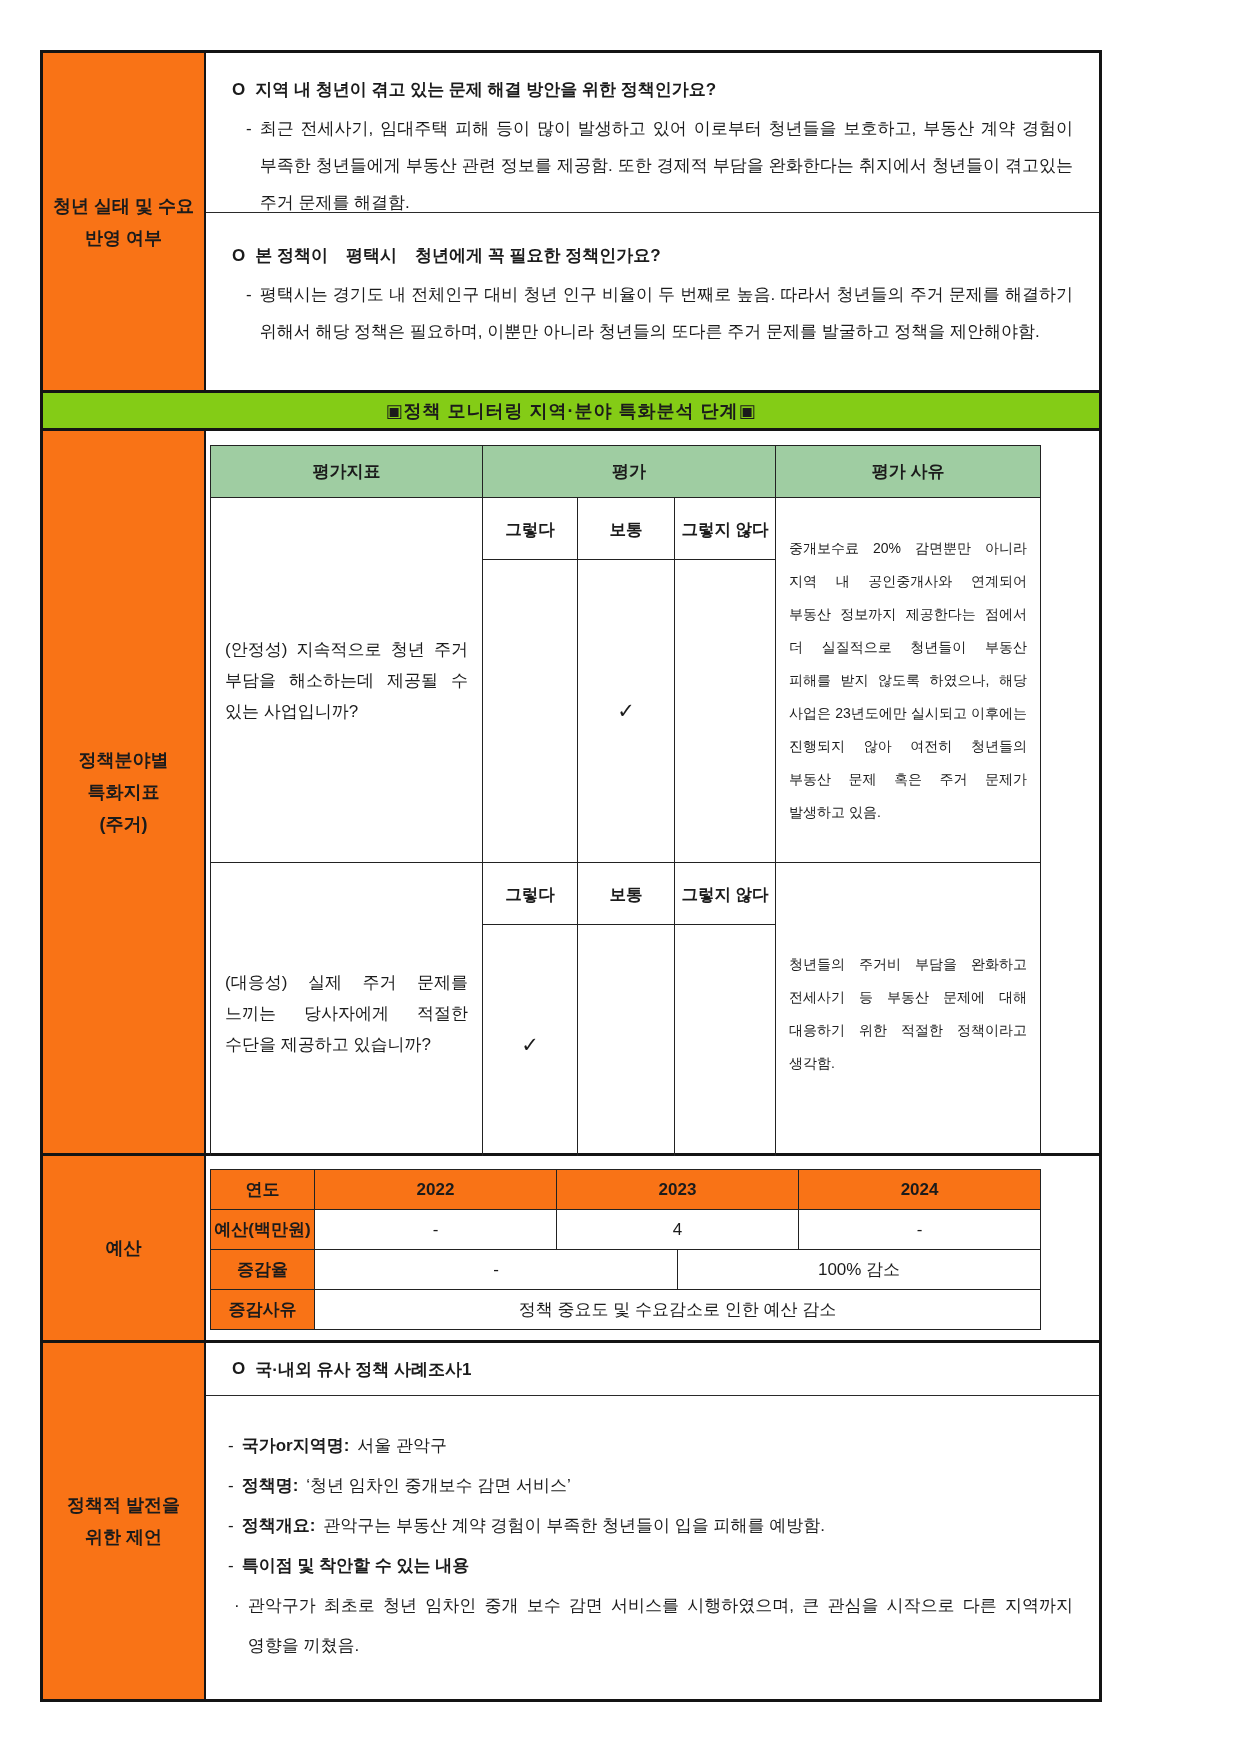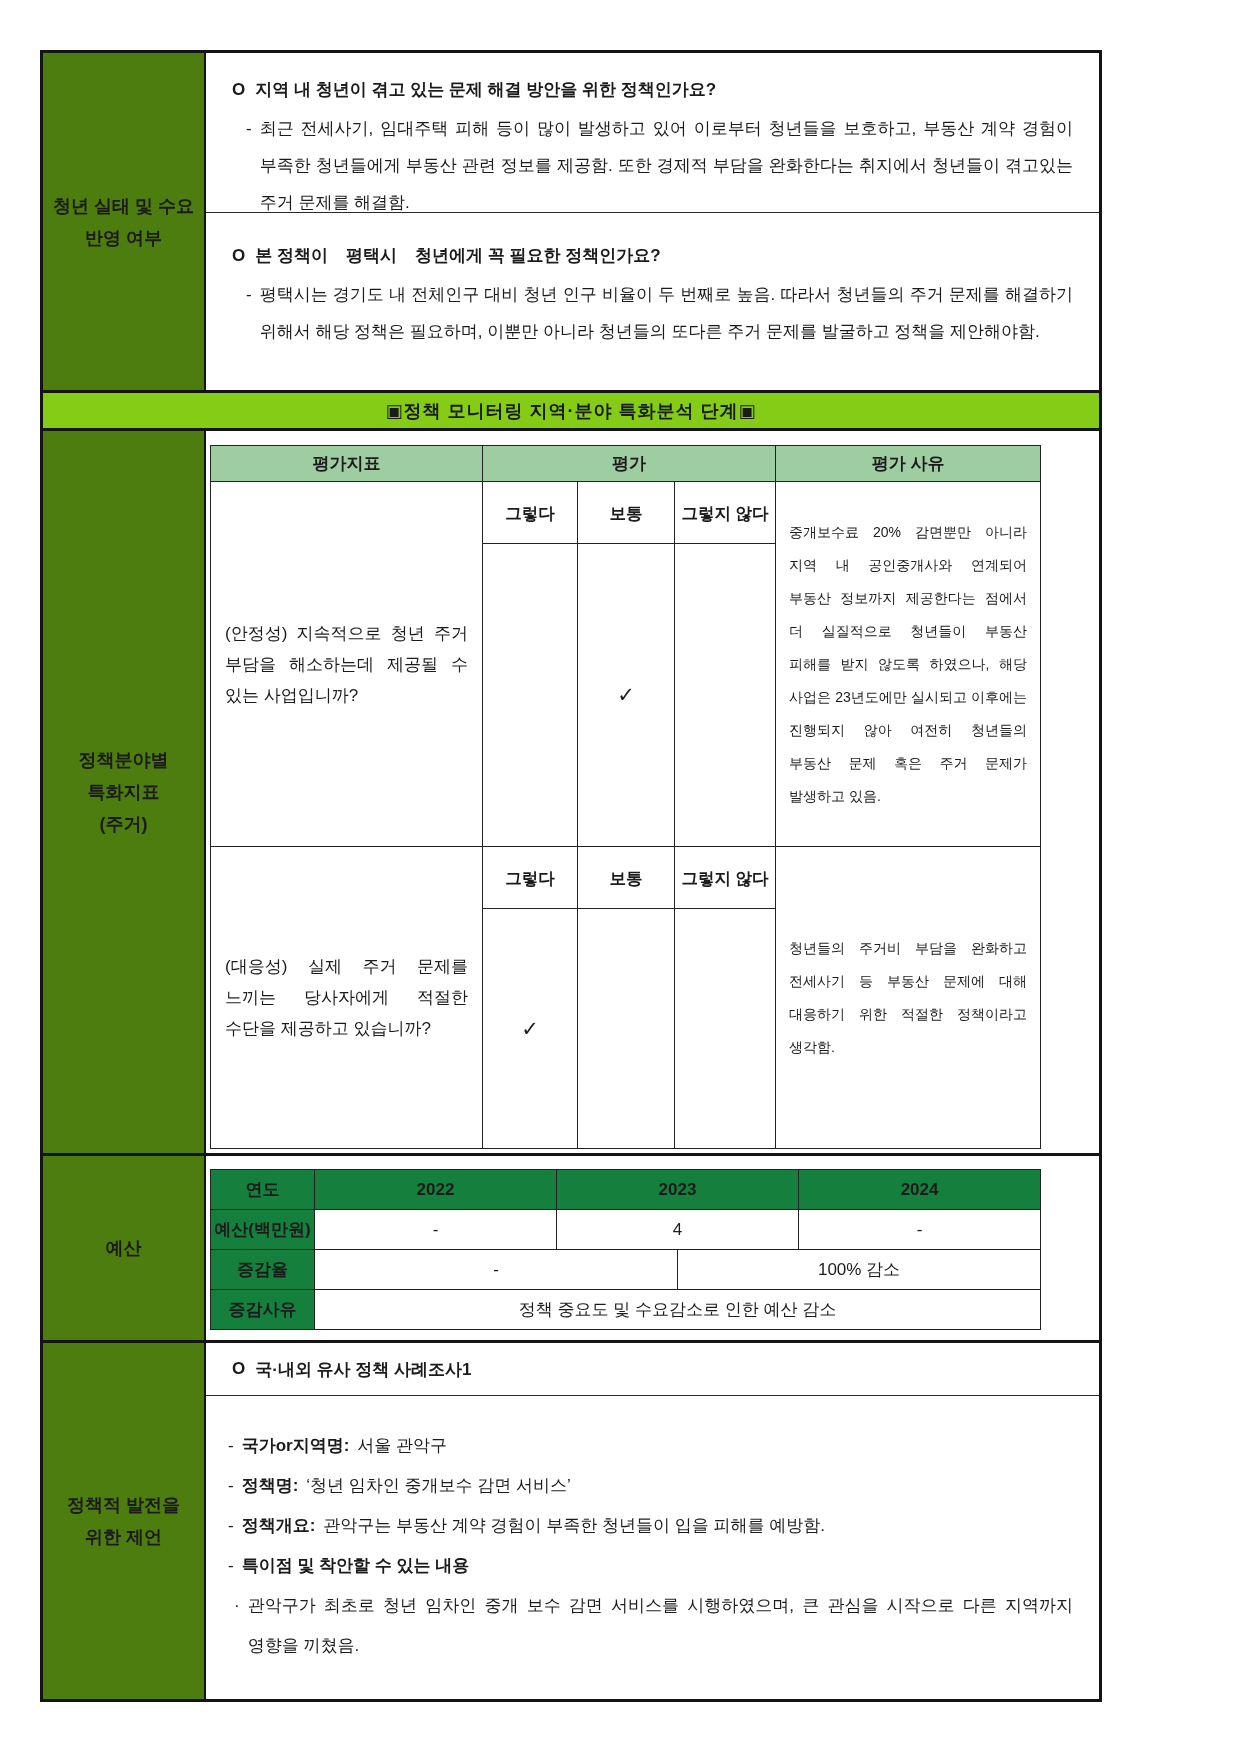--- a/index.html
+++ b/index.html
@@ -4,21 +4,21 @@
 <style>
   * { margin:0; padding:0; box-sizing:border-box; }
   html,body { width:1240px; background:#ffffff; font-family:"Liberation Sans","DejaVu Sans",sans-serif; color:#1b1b1b; }
   body { position:relative; height:1753px; }
 
   .doc { position:absolute; left:40px; top:50px; width:1062px; height:1652px;
          border:3px solid #141414; display:flex; flex-direction:column; background:#fff; }
 
   
   .sec { display:flex; width:100%; }
-  .label-cell { width:163px; flex:0 0 163px; background:#4d7c0f; border-right:2px solid #141414;
+  .label-cell { width:163px; flex:0 0 163px; background:#f97316; border-right:2px solid #141414;
                 display:flex; flex-direction:column; align-items:center; justify-content:center;
                 font-size:18px; font-weight:bold; line-height:32px; text-align:center; }
   .content { flex:1; min-width:0; background:#fff; }
 
   
   .sec1 { height:340px; border-bottom:3px solid #141414; }
   .qa-block { padding:18px 26px 10px 26px; font-size:17px; line-height:37px; }
   .qa-block.first { height:160px; border-bottom:1.5px solid #2a2a2a; }
   .qa-block.second { height:175px; padding-top:24px; }
   .q-line { font-weight:bold; display:flex; gap:10px; }
@@ -30,34 +30,34 @@
   
   .banner { height:38px; background:#84cc16; border-bottom:3px solid #141414;
             display:flex; align-items:center; justify-content:center;
             font-size:18px; font-weight:bold; letter-spacing:1px; }
 
   
   .sec2 { height:725px; border-bottom:3px solid #141414; }
   .sec2 .content { padding:14px 0 0 4px; }
   table.eval { border-collapse:collapse; width:830px; table-layout:fixed; }
   table.eval th, table.eval td { border:1.5px solid #222; }
-  table.eval th { background:#9FCDA2; font-size:17px; font-weight:bold; height:36px; }
+  table.eval th { background:#9FCDA2; font-size:17px; font-weight:bold; height:52px; }
   .col-q { width:272px; } .col-o1 { width:95px; } .col-o2 { width:97px; } .col-o3 { width:101px; } .col-r { width:265px; }
   td.qcell { vertical-align:middle; padding:10px 14px; font-size:17px; line-height:31px; text-align:justify; word-break:keep-all; }
   td.opt { height:62px; text-align:center; vertical-align:middle; font-size:16.5px; font-weight:bold; line-height:24px; }
   td.chk { text-align:center; vertical-align:middle; font-size:21px; }
   td.chk1 { height:303px; } td.chk2 { height:240px; }
   td.rcell { vertical-align:middle; padding:8px 13px; font-size:14px; line-height:33px; text-align:justify; word-break:keep-all; }
 
   
   .sec3 { height:187px; border-bottom:3px solid #141414; }
   .sec3 .content { padding:13px 0 0 4px; }
   table.budget { border-collapse:collapse; width:830px; table-layout:fixed; }
   table.budget td { border:1.5px solid #222; height:40px; text-align:center; vertical-align:middle; font-size:17px; }
-  table.budget td.g { background:#15803d; font-weight:bold; }
+  table.budget td.g { background:#f97316; font-weight:bold; }
   .bc-label { width:104px; } .bc-half { width:121px; }
 
   
   .sec4 { flex:1; }
   .sec4 .content { display:flex; flex-direction:column; }
   .sg-head { height:53px; border-bottom:1.5px solid #2a2a2a; display:flex; align-items:center;
              gap:10px; padding:0 26px; font-size:17px; font-weight:bold; }
   .sg-body { flex:1; padding:30px 26px 10px 22px; font-size:17px; line-height:40px; }
   .sg-item { display:flex; gap:8px; }
   .sg-item .lbl { font-weight:bold; white-space:nowrap; }

